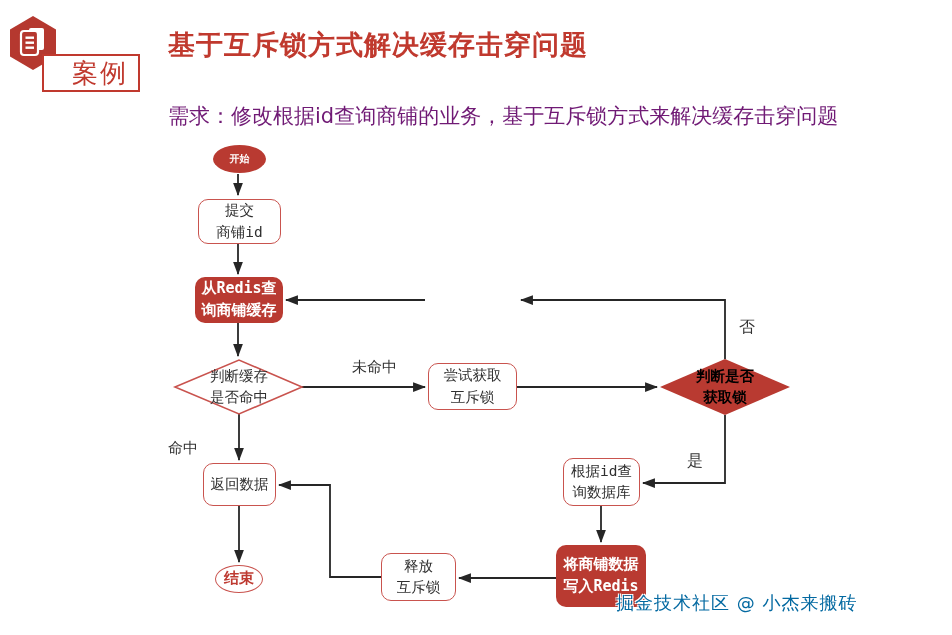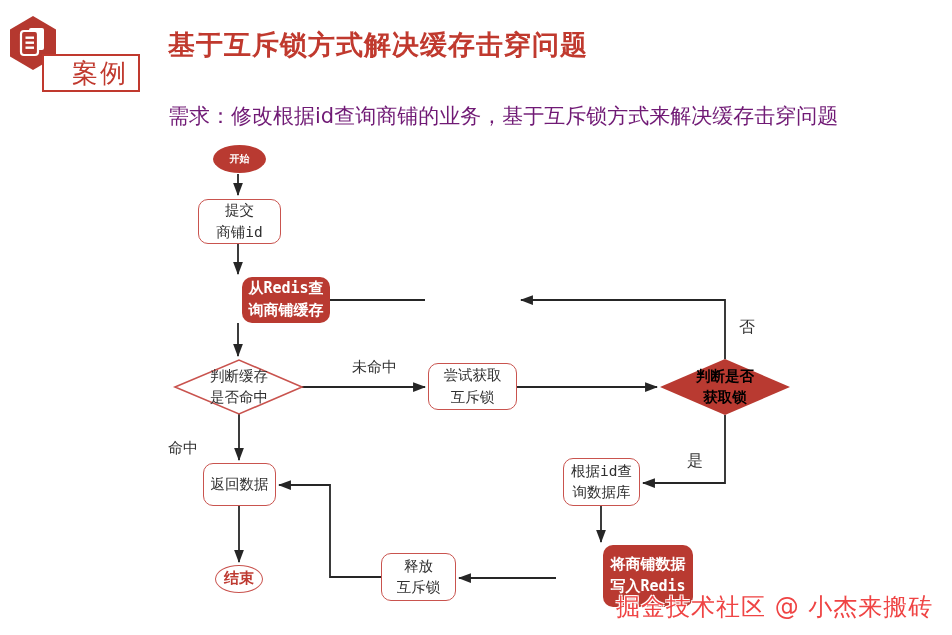--- a/index.html
+++ b/index.html
@@ -19,21 +19,21 @@
 
   
   .canvas{position:absolute;left:0;top:0;width:952px;height:635px;}
   .edges{position:absolute;left:0;top:0;width:952px;height:635px;}
 
   .node{position:absolute;display:flex;align-items:center;justify-content:center;
         text-align:center;white-space:pre-line;font-size:14.5px;line-height:1.45;
         color:#2F2F2F;box-sizing:border-box;
         font-family:"DejaVu Sans Mono","DejaVu Sans",sans-serif;}
   .rect{background:#fff;border:1.6px solid #C9534E;border-radius:10px;}
-  .rect-red{background:#B93A31;color:#fff;font-weight:bold;border-radius:10px;margin-left:47px;}
+  .rect-red{background:#B93A31;color:#fff;font-weight:bold;border-radius:10px;}
   .ellipse-red{background:#B93A31;color:#fff;font-weight:bold;border-radius:50%;
                font-size:10px;}
   .ellipse-outline{background:#fff;border:1.6px solid #C9534E;color:#BE3A31;
                    font-weight:bold;border-radius:50%;font-size:15px;}
   .diamond-text{background:transparent;}
   .diamond-text.red{color:#000000;font-weight:bold;}
 
   .edge-label{position:absolute;color:#333;font-size:15px;white-space:nowrap;
               font-family:"DejaVu Sans",sans-serif;}
   .edge-label.big{font-size:16px;}
@@ -50,21 +50,21 @@
   .n-write-redis{left:556px;top:545px;width:90px;height:62px;font-size:15px;}
   .n-release{left:381px;top:553px;width:75px;height:48px;}
   .n-return{left:203px;top:463px;width:73px;height:43px;}
   .n-end{left:215px;top:565px;width:48px;height:28px;}
 
   .l-miss{left:352px;top:358px;}
   .l-hit{left:168px;top:439px;}
   .l-no{left:739px;top:317px;}
   .l-yes{left:687px;top:451px;}
 
-  .watermark{position:absolute;left:616px;top:591px;font-size:24px;color:#ef4444;
+  .watermark{position:absolute;left:616px;top:591px;font-size:18px;color:#0369a1;
              letter-spacing:1px;white-space:nowrap;z-index:5;
              text-shadow:1px 1px 0 #fff,-1px -1px 0 #fff,1px -1px 0 #fff,-1px 1px 0 #fff;}
 </style>
 </head>
 <body>
 
 <div class="page">
 
   <svg class="logo-hex" viewBox="0 0 50 56">
     <polygon points="25,1 48,14.5 48,41.5 25,55 2,41.5 2,14.5" fill="#B5382F"></polygon>

